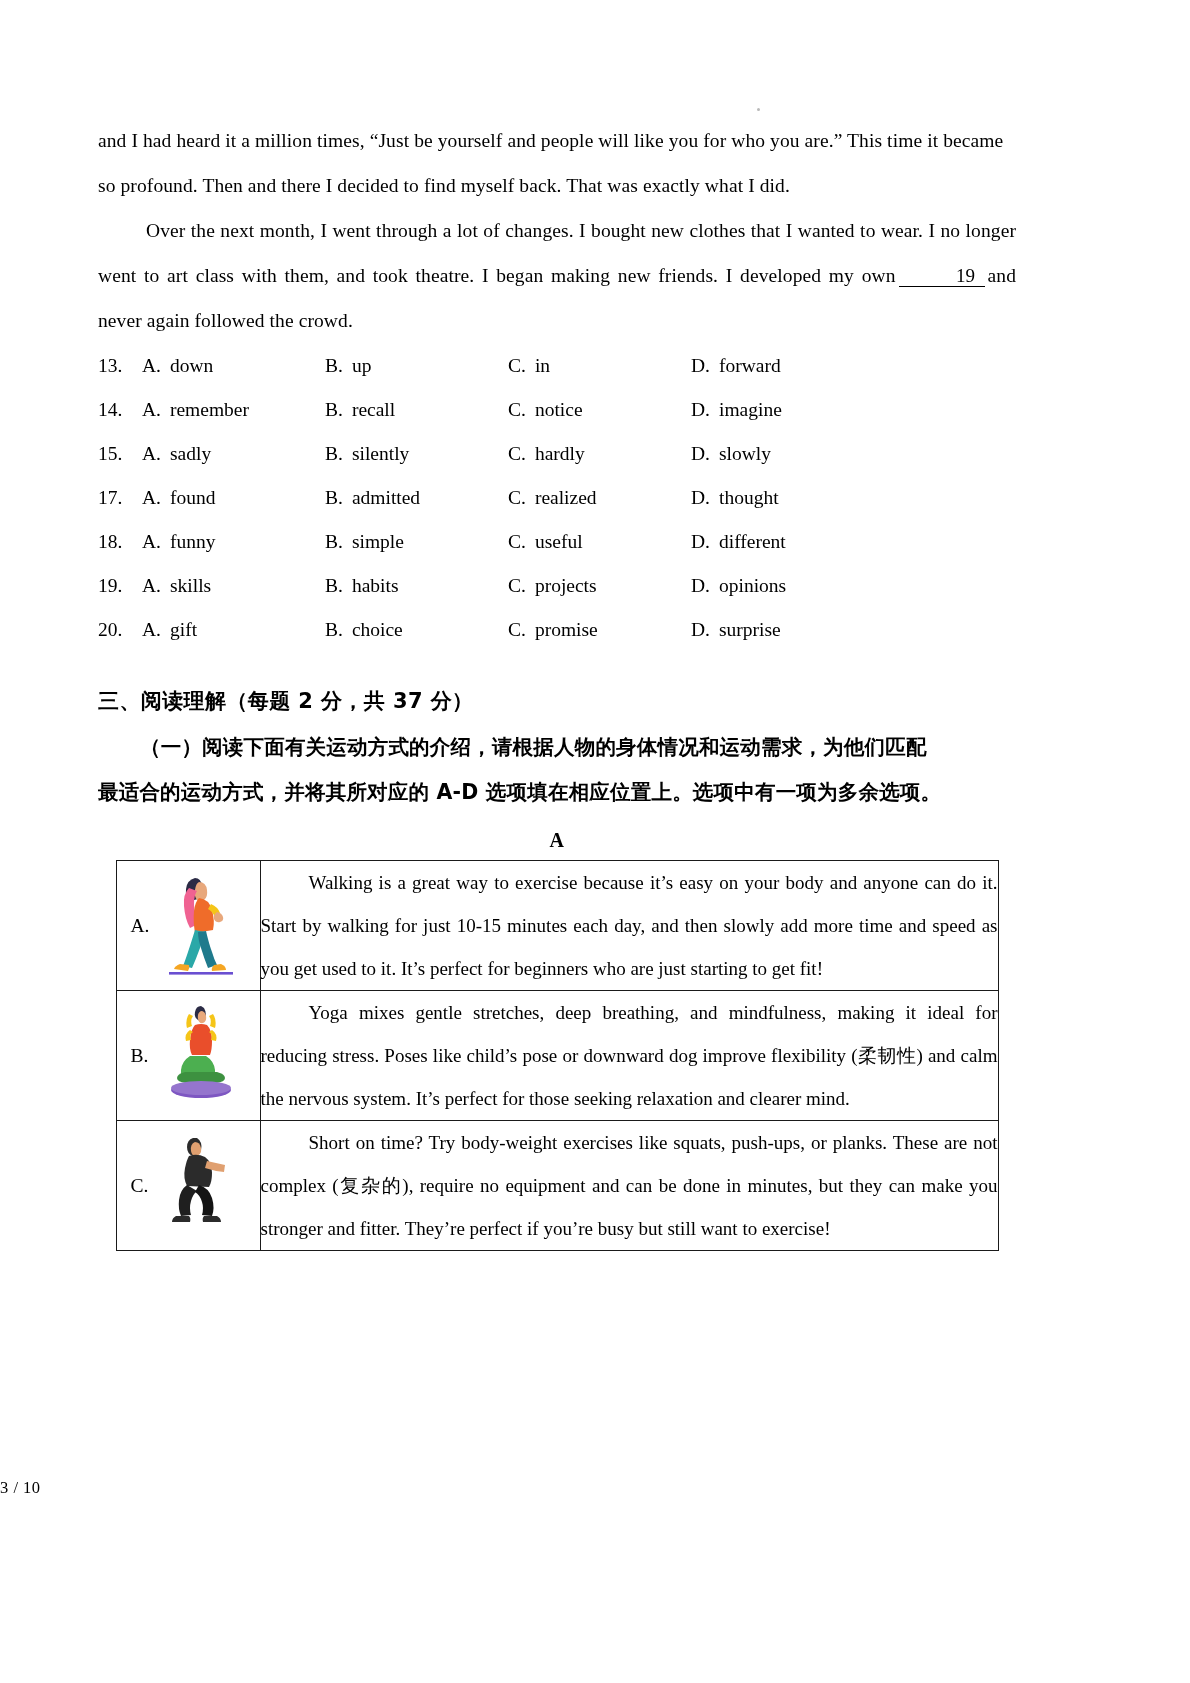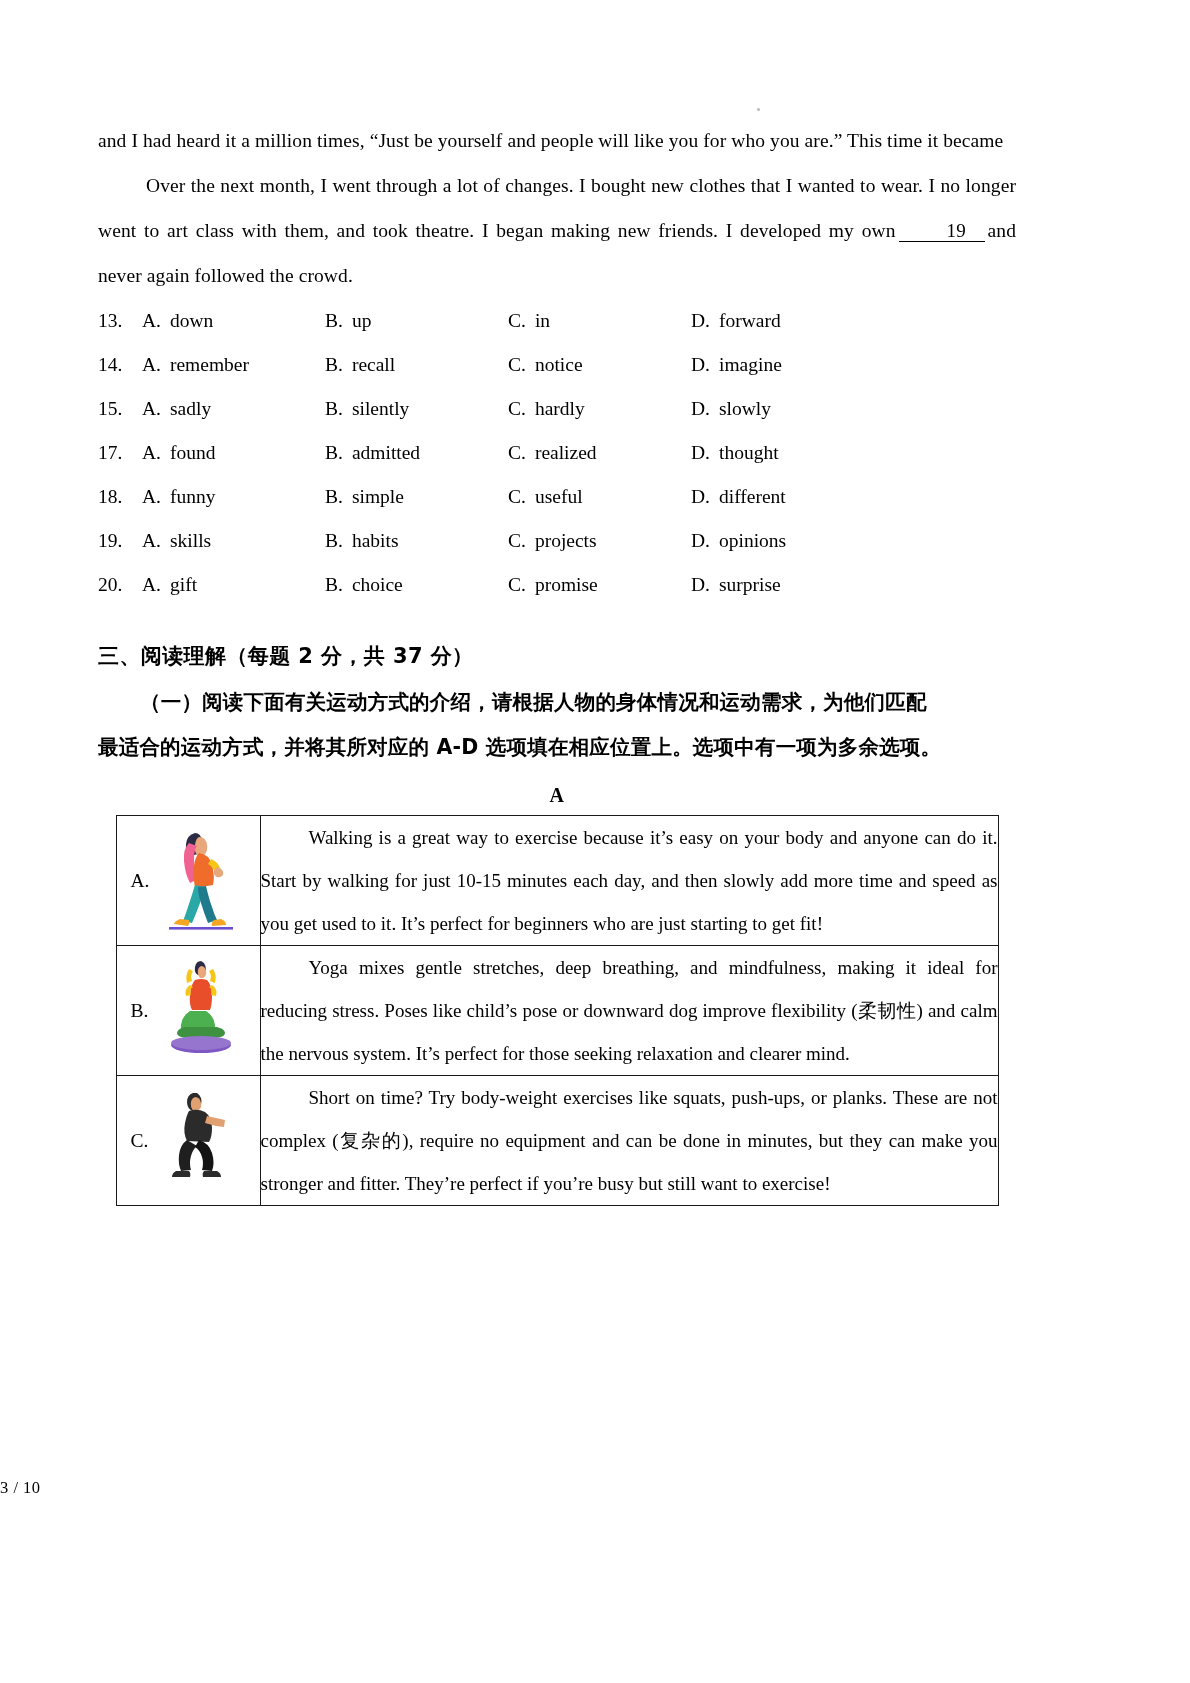--- a/index.html
+++ b/index.html
@@ -34,20 +34,21 @@
     text-align: justify;
     text-justify: inter-word;
     margin: 0;
     letter-spacing: 0.1px;
   }
   .para.indent { text-indent: 48px; }
 
   .blank-inline {
     display: inline-block;
     min-width: 86px;
+    text-align: center;
     border-bottom: 1.4px solid #000;
     line-height: 1.05;
     margin: 0 3px;
     font-size: 19px;
   }
 
   
   .mc-list { margin-top: 12px; }
   .mc-row {
     display: flex;
@@ -158,20 +159,21 @@
 </head>
 <body>
 
 <div class="page">
 
   <div class="scan-dot"></div>
 
   <div class="content">
 
     <p class="para">and I had heard it a million times, “Just be yourself and people will like you for who you are.” This time it became</p>
+    <p class="para">so profound. Then and there I decided to find myself back. That was exactly what I did.</p>
 
     <p class="para indent"><span>Over the next month, I went through a lot of changes. I bought new clothes that I wanted to wear. I no longer went to art class with them, and took theatre. I began making new friends. I developed my own</span><span class="blank-inline">19</span><span>and never again followed the crowd.</span></p>
 
 
     <div class="mc-list">
 
       <div class="mc-row">
         <span class="mc-num">13.</span>
         <span class="mc-opt"><span class="lt">A.</span><span>down</span></span>
         <span class="mc-opt"><span class="lt">B.</span><span>up</span></span>

